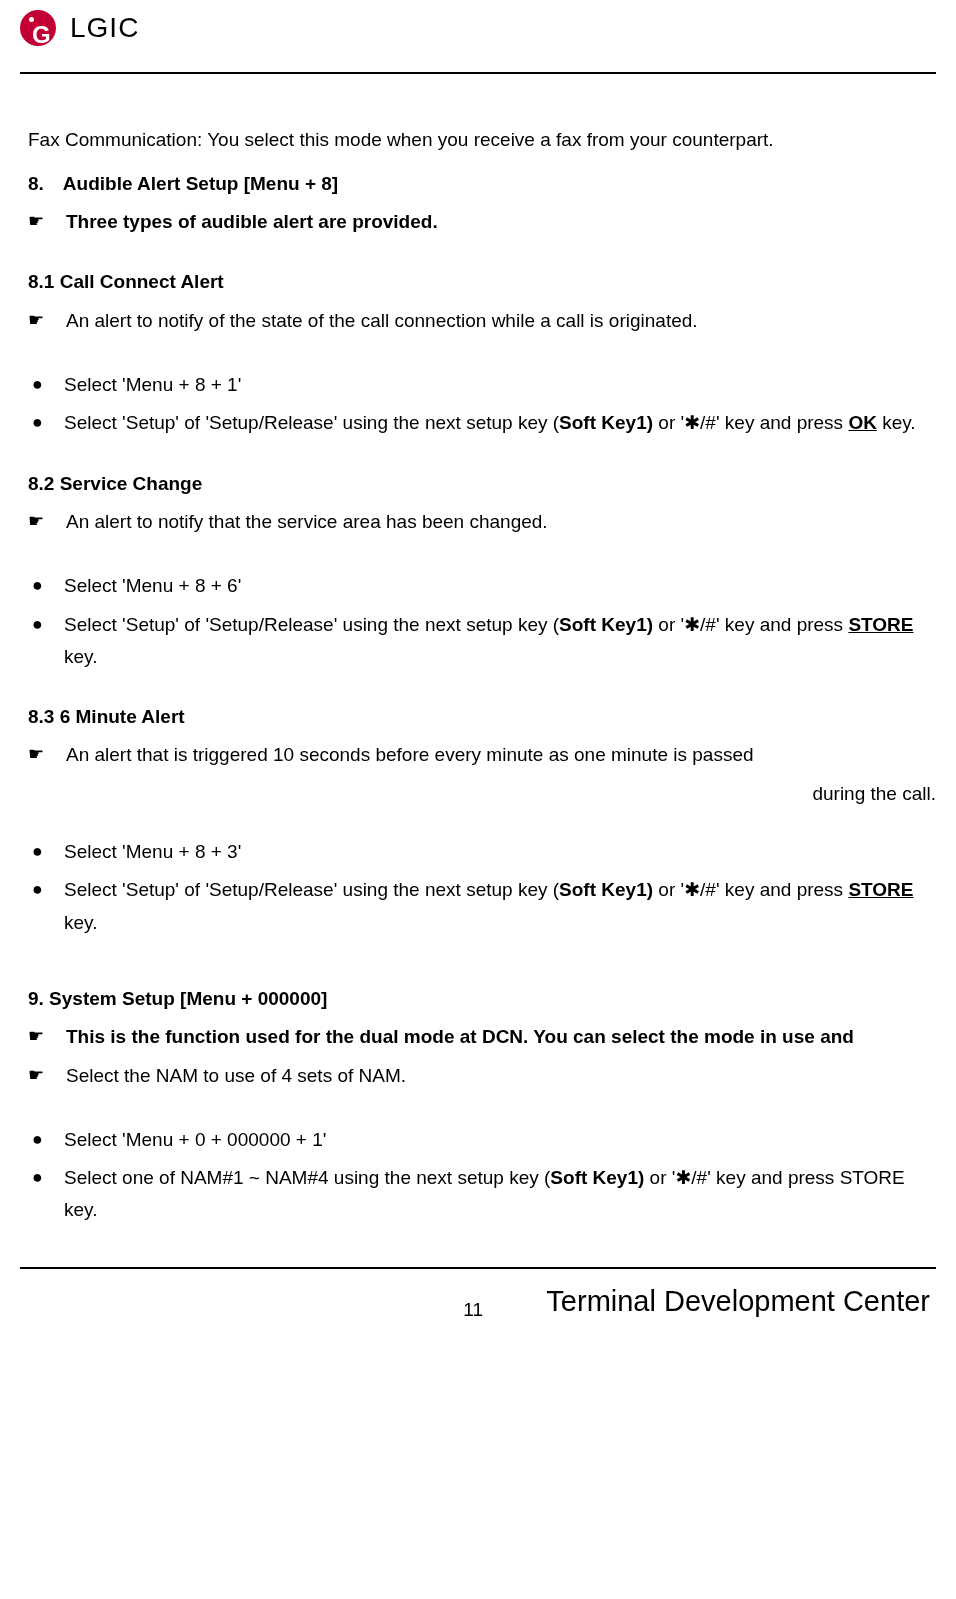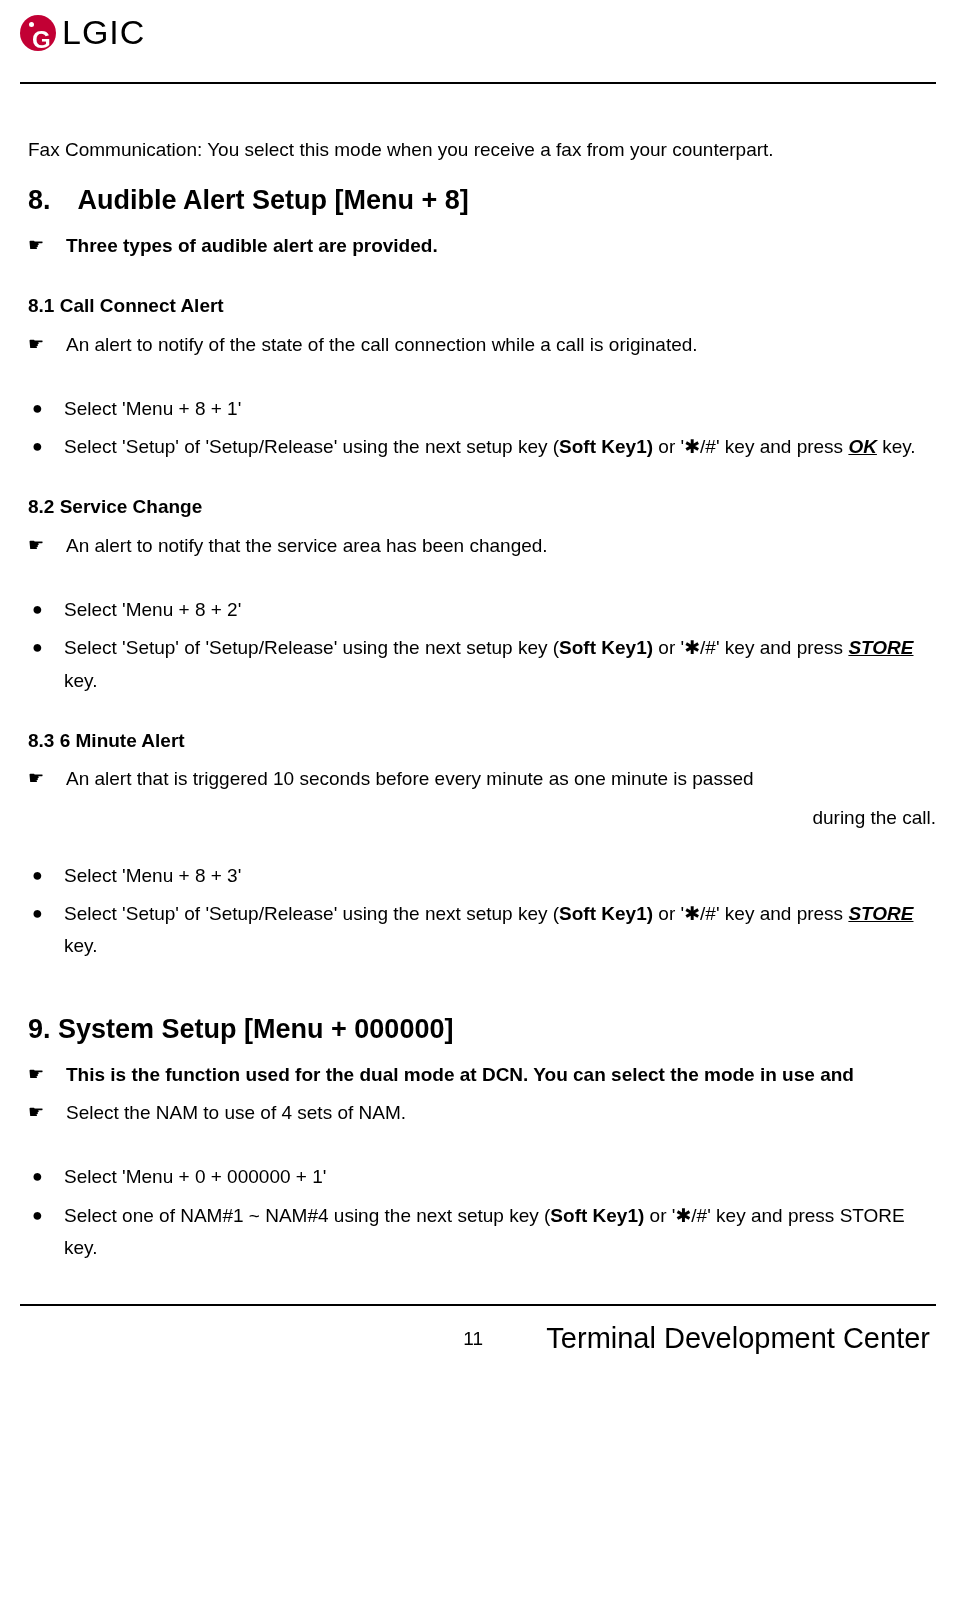--- a/index.html
+++ b/index.html
@@ -38,56 +38,56 @@
     .logo-g {
       position: absolute;
       font-size: 24px;
       color: #fff;
       font-weight: bold;
       left: 12px;
       top: 5px;
       font-family: Arial;
     }
     .brand {
-      font-size: 34px;
+      font-size: 28px;
       font-weight: 400;
       letter-spacing: 1px;
-      margin-left: 4px;
+      margin-left: 12px;
     }
     .rule { border: none; border-top: 2px solid #000; margin: 4px 0 50px 0; }
     .rule-bottom { border: none; border-top: 2px solid #000; margin: 40px 0 8px 0; }
     .footer {
       display: flex;
       justify-content: space-between;
-      align-items: center;
+      align-items: flex-end;
       padding: 0 6px 10px 0;
       font-size: 19px;
     }
     .footer .pg { margin-left: 380px; }
     .footer .center-name { font-size: 29px; }
     .content { padding-left: 8px; }
     .para { margin-bottom: 9px; }
-    .h-num { font-weight: bold; font-size: 27px; margin-top: 12px; margin-bottom: 6px; }
+    .h-num { font-weight: bold; font-size: 19px; margin-top: 12px; margin-bottom: 6px; }
     .sub-h { font-weight: bold; margin-top: 28px; margin-bottom: 6px; }
     .pointer-row, .bullet-row { display: flex; margin-bottom: 6px; }
     .pointer {
       flex: 0 0 38px;
       font-size: 18px;
       line-height: 1.7;
     }
     .bullet {
       flex: 0 0 36px;
       font-size: 18px;
       padding-left: 4px;
       line-height: 1.7;
     }
     .row-text { flex: 1; }
     .indent { padding-left: 40px; text-align: right; }
     .bold { font-weight: bold; }
-    .underline { text-decoration: underline; font-style: italic; }
+    .underline { text-decoration: underline; }
     .spacer-sm { height: 26px; }
   </style>
 </head>
 <body>
 
 <div class="page">
   <div class="header">
     <div class="logo">
         <span class="logo-g">G</span>
       </div>
@@ -123,21 +123,21 @@
     </div>
 
     <div class="sub-h">8.2 Service Change</div>
     <div class="pointer-row">
       <div class="pointer">☛</div>
       <div class="row-text">An alert to notify that the service area has been changed.</div>
     </div>
     <div class="spacer-sm"></div>
     <div class="bullet-row">
       <div class="bullet">●</div>
-      <div class="row-text">Select 'Menu + 8 + 2'</div>
+      <div class="row-text">Select 'Menu + 8 + 6'</div>
     </div>
     <div class="bullet-row">
       <div class="bullet">●</div>
       <div class="row-text">
         <span>Select 'Setup' of 'Setup/Release' using the next setup key (</span><span class="bold">Soft Key1)</span><span> or '✱/#' key and press </span><span class="bold underline">STORE</span><span> key.</span>
       </div>
     </div>
 
     <div class="sub-h">8.3 6 Minute Alert</div>
     <div class="pointer-row">

